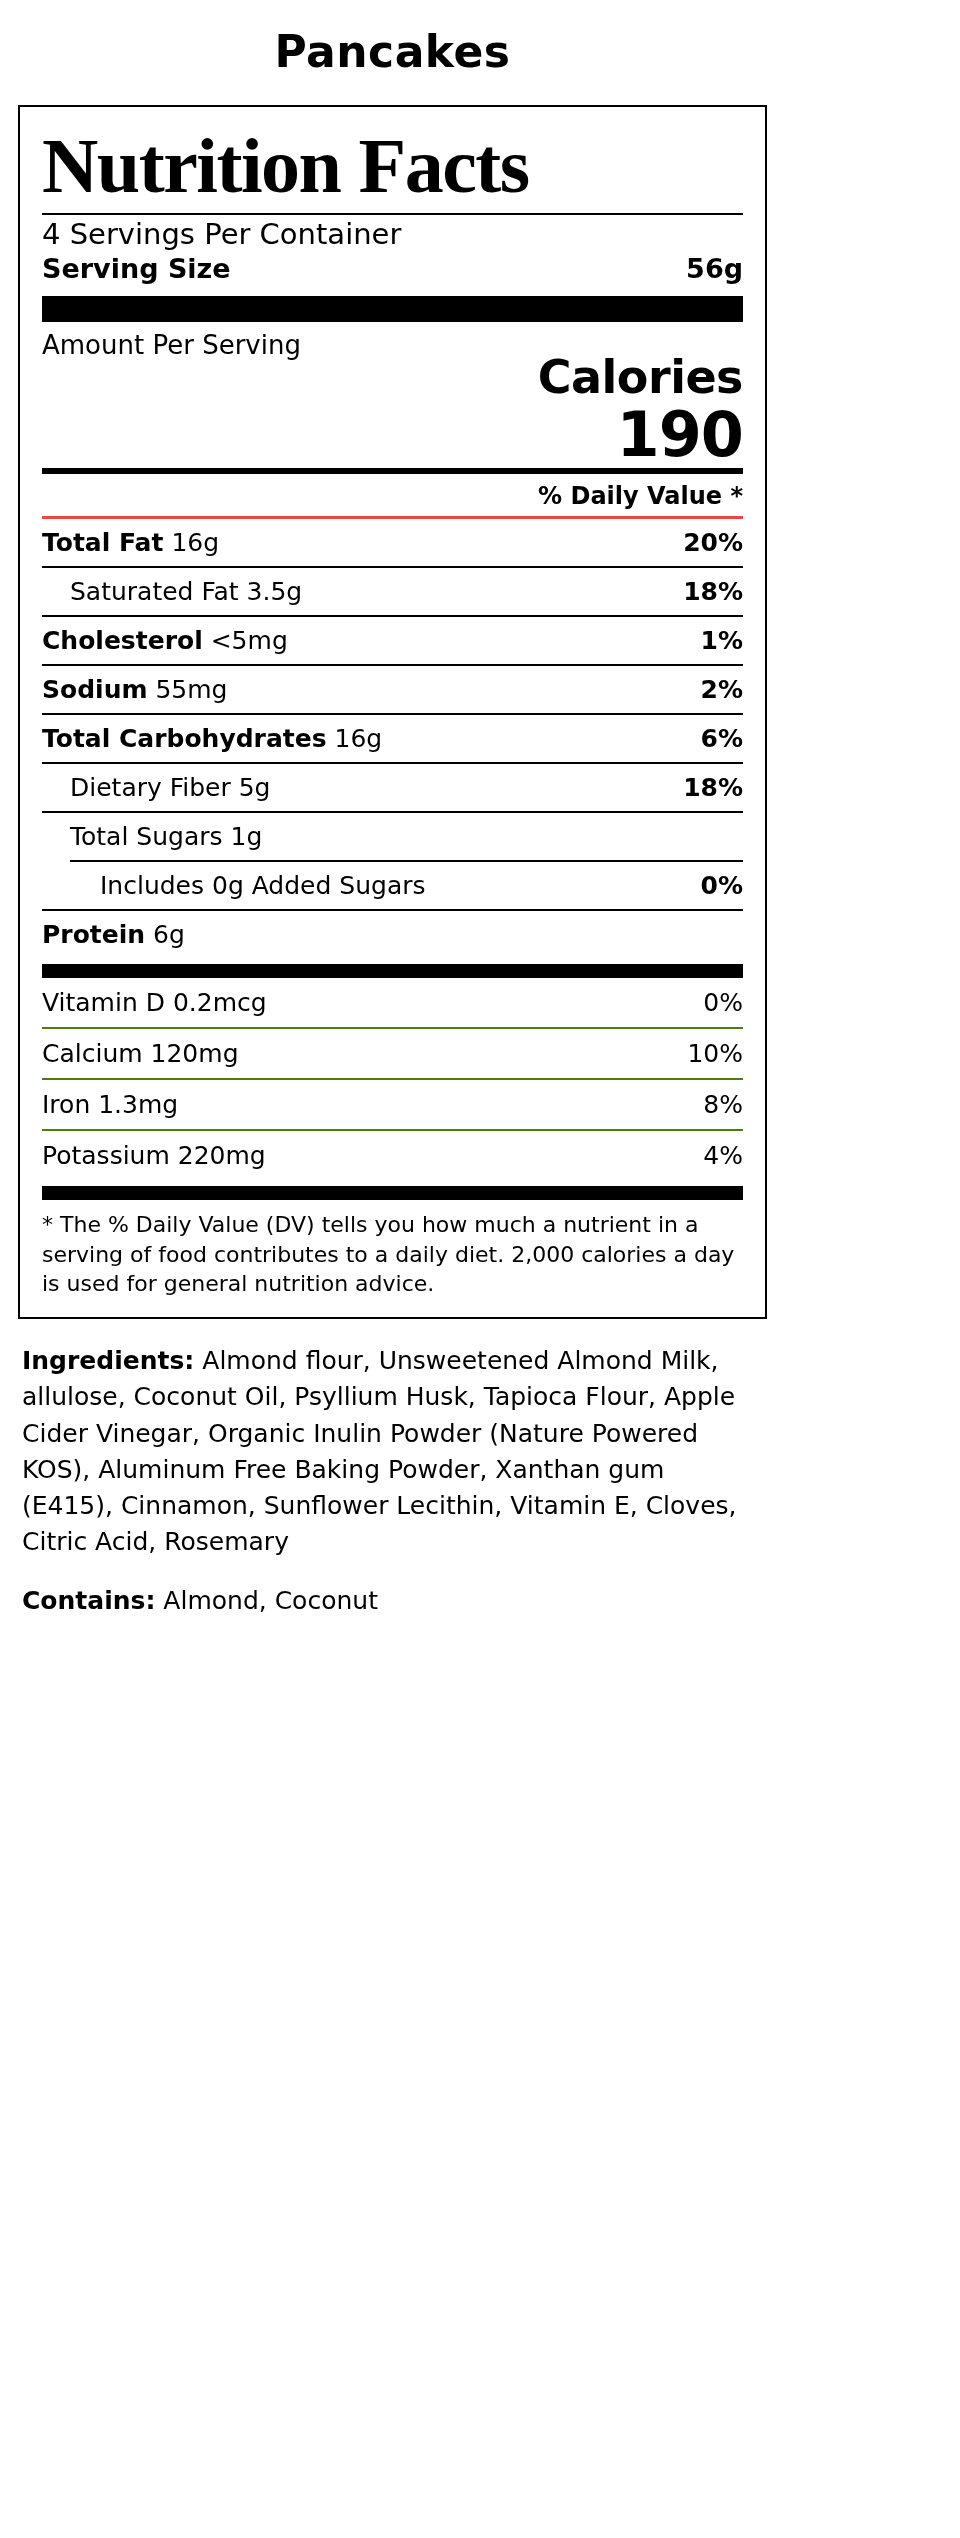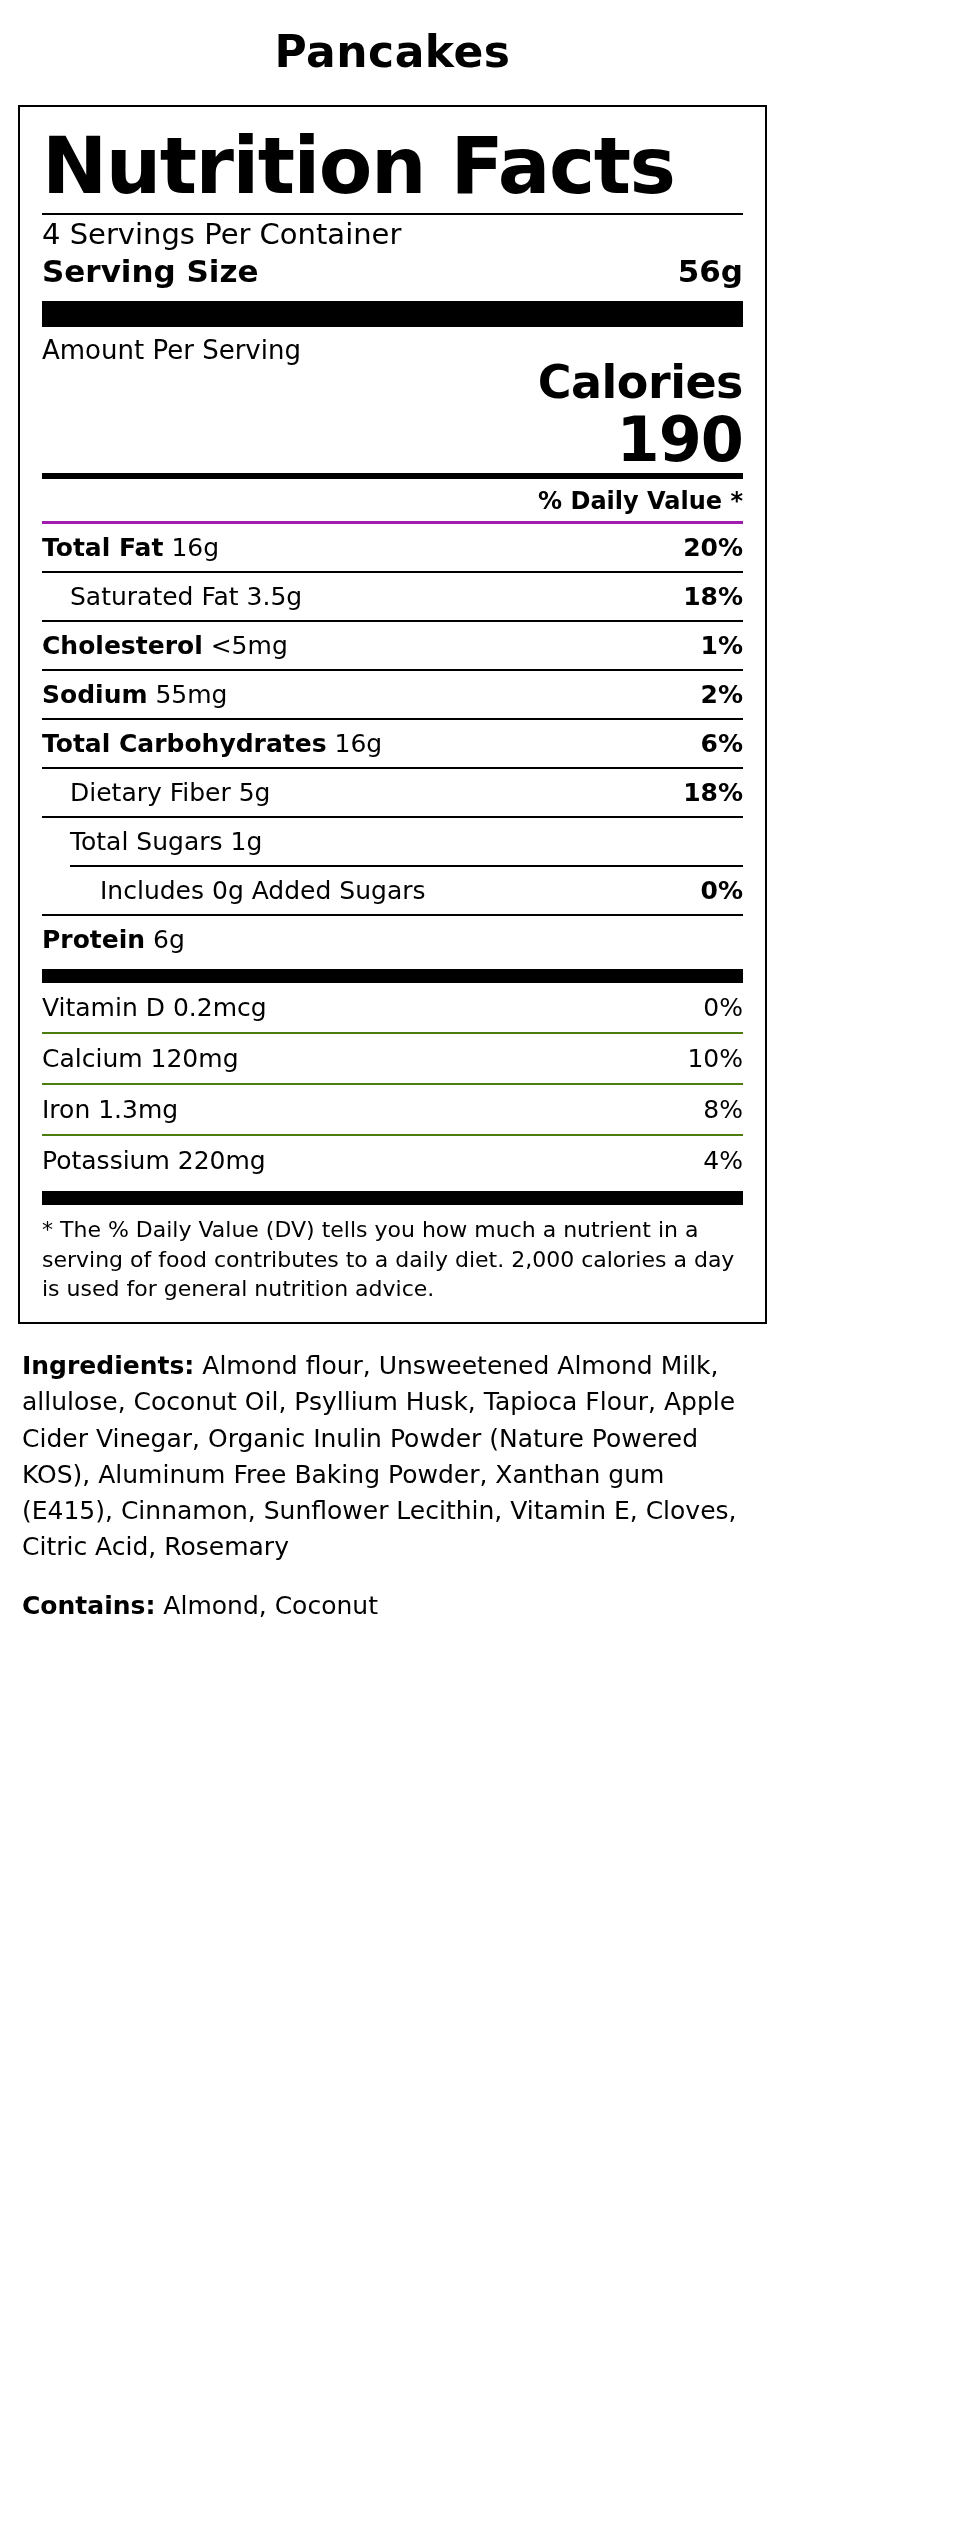--- a/index.html
+++ b/index.html
@@ -31,37 +31,38 @@
     border: 2px solid #000;
     box-sizing: border-box;
     padding: 18px 22px 12px 22px;
   }
   .nf-title {
     font-size: 78px;
     font-weight: bold;
     line-height: 0.95;
     letter-spacing: -1.5px;
     margin: 4px 0 10px 0;
+    font-family: Liberation Serif, serif;
   }
   .rule-thin { border-bottom: 2px solid #000; }
   .rule-med { border-bottom: 6px solid #000; }
   .rule-thick { height: 26px; background: #000; margin: 6px 0 6px 0; }
   .rule-black-12 { height: 14px; background: #000; margin: 6px 0 0 0; }
 
   .servings {
     font-size: 29px;
     padding: 2px 0 0 0;
   }
   .row {
     display: flex;
     justify-content: space-between;
     align-items: baseline;
   }
   .serving-size {
-    font-size: 31px;
+    font-size: 27px;
     font-weight: bold;
     padding: 2px 0 6px 0;
     gap: 40px;
   }
   .serving-size .val { font-weight: bold; }
 
   .amount-label {
     font-size: 26px;
     font-weight: normal;
     padding-top: 2px;
@@ -96,21 +97,21 @@
   }
 
   .nline {
     display: flex;
     justify-content: space-between;
     align-items: baseline;
     font-size: 25px;
     padding: 9px 0 9px 0;
     border-top: 2px solid #000;
   }
-  .nline.first { border-top: 3px solid #a21caf; gap: 12px; }
+  .nline.first { border-top: 3px solid #ef4444; gap: 12px; }
   .nline .label { }
   .nline .label b { font-weight: bold; }
   .nline .pct { font-weight: bold; }
   .indent1 { padding-left: 28px; }
   .indent2 { padding-left: 58px; }
   .nline.noborder { border-top: none; }
 
   .inner-sep {
     margin-left: 28px;
     border-top: 2px solid #000;

